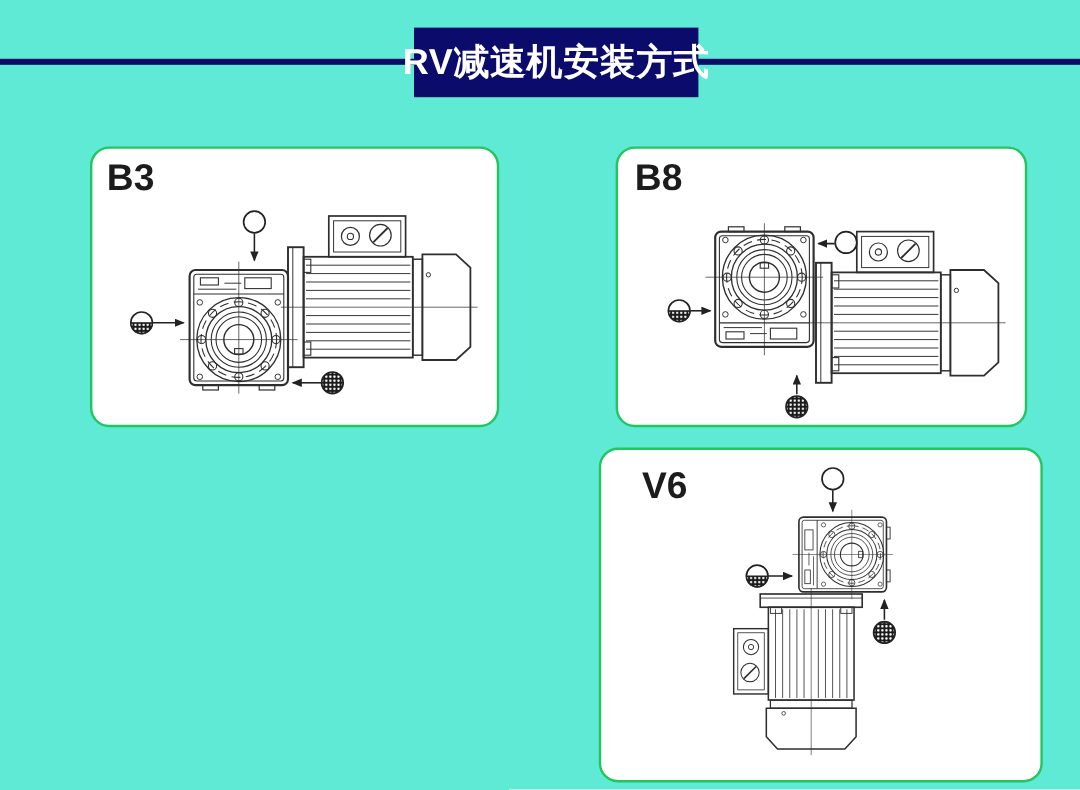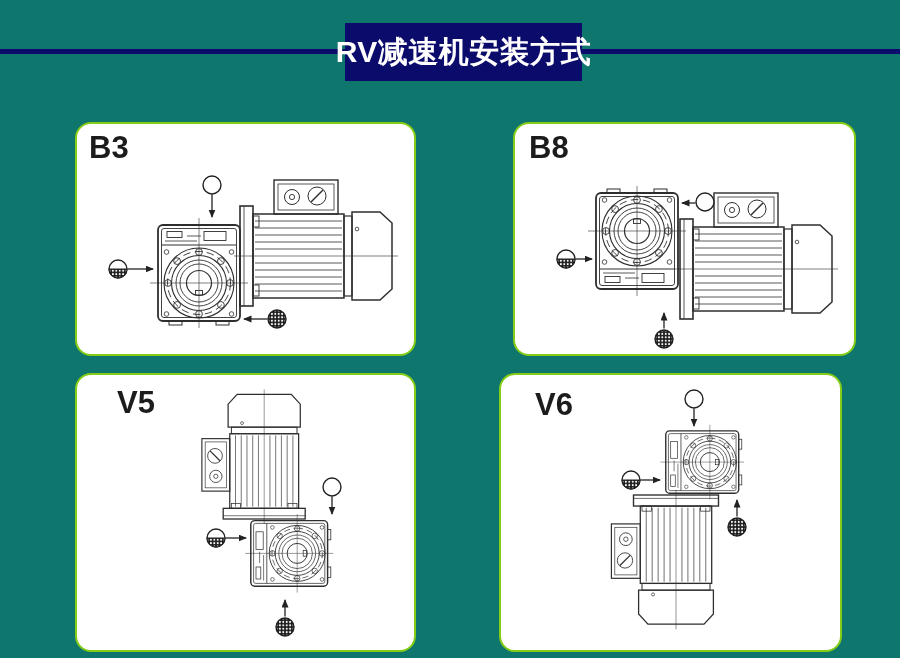--- a/index.html
+++ b/index.html
@@ -1,40 +1,40 @@
 <!DOCTYPE html>
 <html><head>
 <meta charset="utf-8">
 <style>
   html,body{margin:0;padding:0;background:#ffffff;}
   #stage{
-    position:relative;width:900px;height:658px;background:#0f766e;overflow:hidden;
+    position:relative;width:900px;height:658px;background:#5eead4;overflow:hidden;
     font-family:"Liberation Sans","DejaVu Sans",sans-serif;
   }
   
   #header-line{position:absolute;left:0;top:49px;width:900px;height:5px;background:#0b0b6b;}
   #title-box{
     position:absolute;left:345px;top:23px;width:237px;height:58px;background:#0b0b6b;
     display:flex;align-items:center;justify-content:center;
   }
   #title-box .title-text{
     color:#ffffff;font-size:30px;font-weight:bold;letter-spacing:0.5px;white-space:nowrap;
   }
   
   .panel{
-    position:absolute;background:#ffffff;border:2px solid #84cc16;border-radius:16px;
+    position:absolute;background:#ffffff;border:2px solid #22c55e;border-radius:16px;
   }
   .panel svg{position:absolute;left:0;top:0;}
   .panel .panel-label{
     position:absolute;color:#1c1c1c;font-size:31px;font-weight:600;line-height:1;
   }
   #panel-b3{left:75px;top:122px;width:337px;height:230px;}
   #panel-b8{left:513px;top:122px;width:339px;height:230px;}
   #panel-v5{left:75px;top:373px;width:337px;height:275px;}
-  #panel-v6{left:499px;top:373px;width:339px;height:275px;}
+  #panel-v6{left:499px;top:373px;width:339px;height:275px;padding-left:27px;}
   #panel-b3 .panel-label{left:12px;top:8px;}
   #panel-b8 .panel-label{left:14px;top:8px;}
   #panel-v5 .panel-label{left:40px;top:12px;}
   #panel-v6 .panel-label{left:34px;top:14px;}
 </style>
 </head>
 <body>
 
 <div id="stage">
 
@@ -148,33 +148,20 @@
       <use href="#mtr" transform="translate(165,85)"></use>
       <use href="#sym-open" transform="translate(190,78)"></use>
       <line x1="180.5" y1="79" x2="167" y2="79" stroke="#222" stroke-width="1.3" marker-end="url(#ah)"></line>
       <use href="#sym-half" transform="translate(51,135)"></use>
       <line x1="60.5" y1="135" x2="77" y2="135" stroke="#222" stroke-width="1.3" marker-end="url(#ah)"></line>
       <use href="#sym-full" transform="translate(149,215)"></use>
       <line x1="149" y1="204.5" x2="149" y2="189" stroke="#222" stroke-width="1.3" marker-end="url(#ah)"></line>
     </svg>
   </div>
 
-  <div class="panel" id="panel-v5">
-    <span class="panel-label">V5</span>
-    <svg width="333" height="271" viewBox="0 0 333 271">
-      <use href="#gbx" transform="translate(173,212) scale(0.8) rotate(-90)"></use>
-      <use href="#mtr" transform="translate(138,144) scale(0.82) rotate(-90)"></use>
-      <use href="#sym-open" transform="translate(255,112)"></use>
-      <line x1="255" y1="121.5" x2="255" y2="139" stroke="#222" stroke-width="1.3" marker-end="url(#ah)"></line>
-      <use href="#sym-half" transform="translate(139,163)"></use>
-      <line x1="148.5" y1="163" x2="169" y2="163" stroke="#222" stroke-width="1.3" marker-end="url(#ah)"></line>
-      <use href="#sym-full" transform="translate(208,252)"></use>
-      <line x1="208" y1="241.5" x2="208" y2="225" stroke="#222" stroke-width="1.3" marker-end="url(#ah)"></line>
-    </svg>
-  </div>
 
   <div class="panel" id="panel-v6">
     <span class="panel-label">V6</span>
     <svg width="335" height="271" viewBox="0 0 335 271">
       <use href="#gbx" transform="translate(164,119) scale(0.76) rotate(-90)"></use>
       <use href="#mtr" transform="matrix(0,0.85,0.85,0,124,120)"></use>
       <use href="#sym-open" transform="translate(193,24)"></use>
       <line x1="193" y1="33.5" x2="193" y2="51" stroke="#222" stroke-width="1.3" marker-end="url(#ah)"></line>
       <use href="#sym-half" transform="translate(130,105)"></use>
       <line x1="139.5" y1="105" x2="159" y2="105" stroke="#222" stroke-width="1.3" marker-end="url(#ah)"></line>

